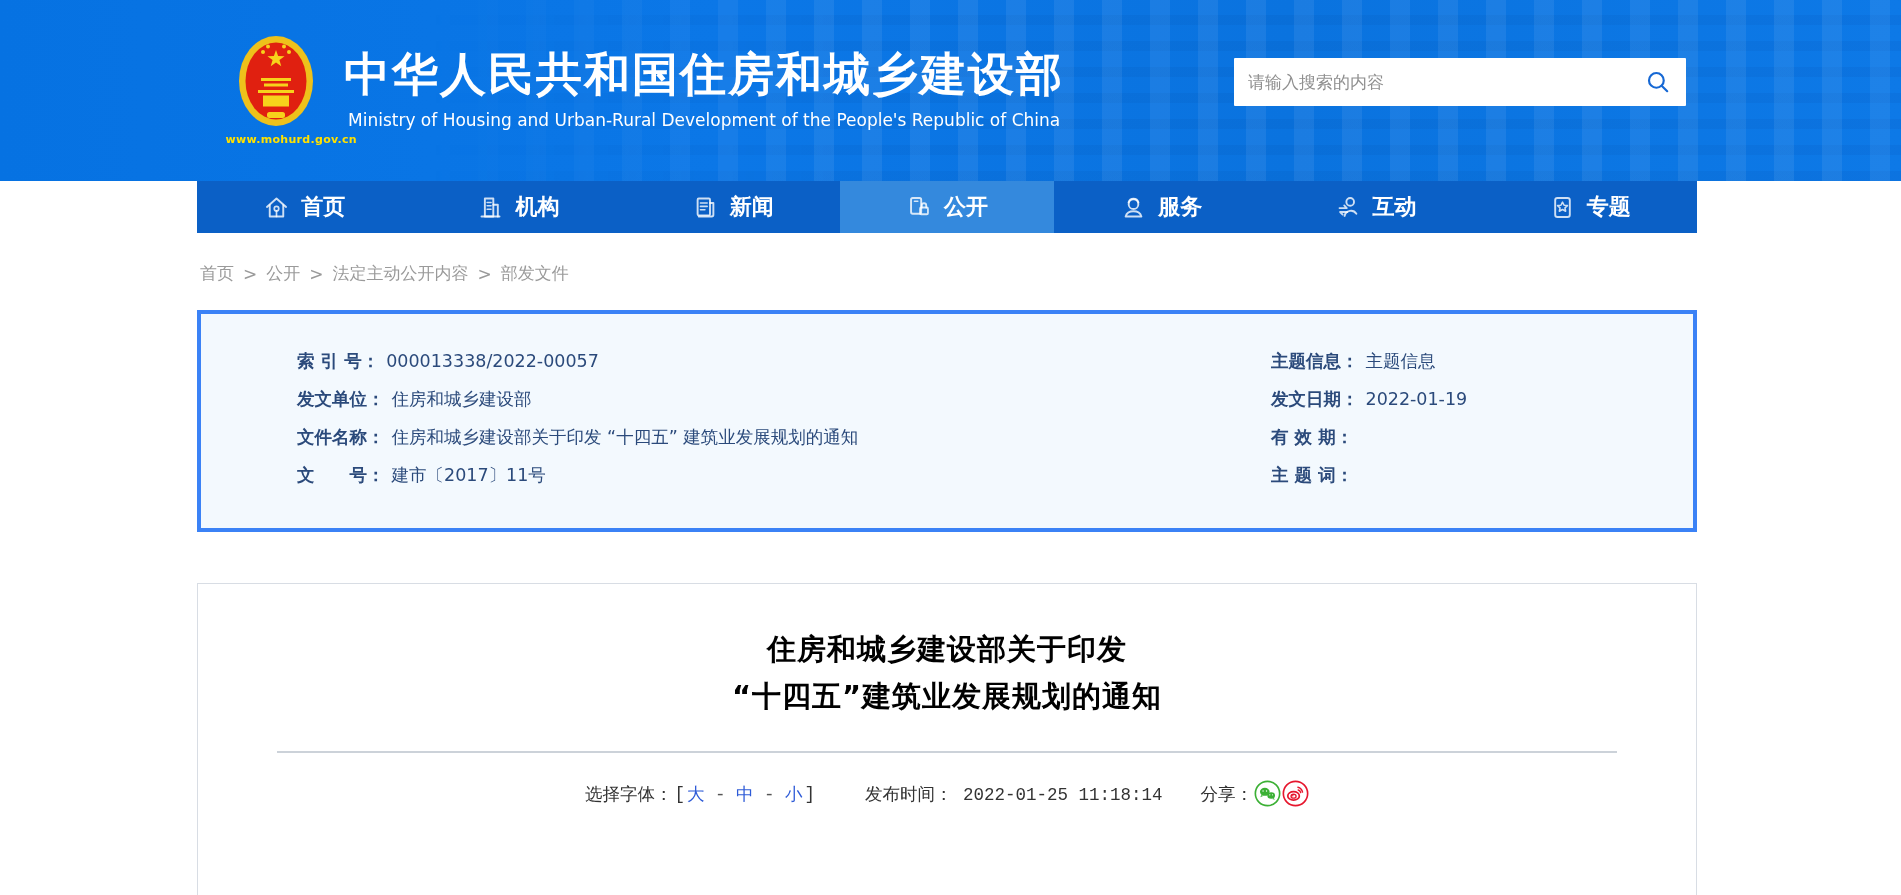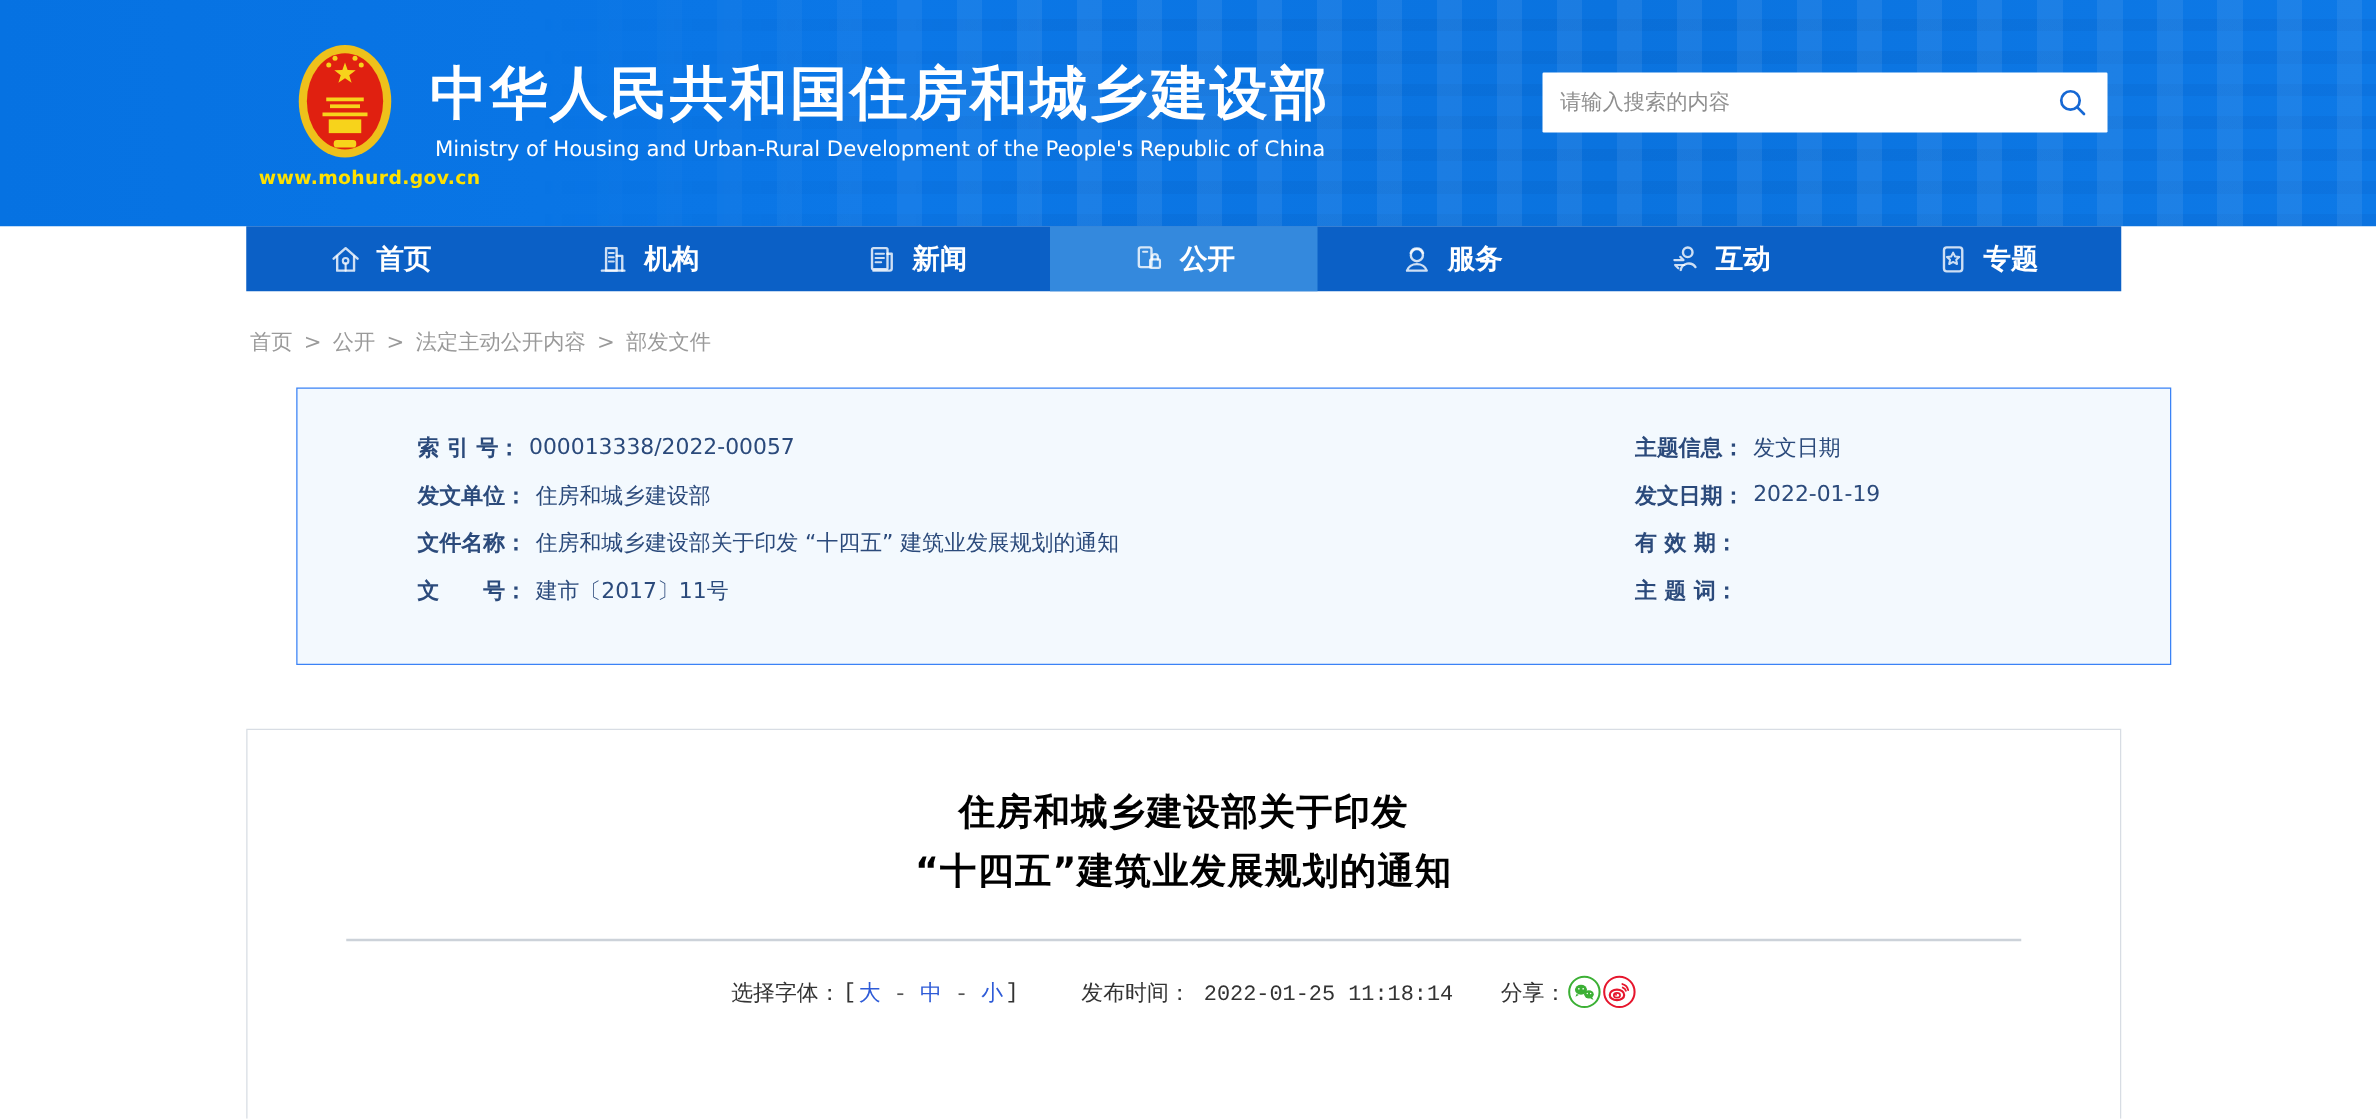--- a/index.html
+++ b/index.html
@@ -10,22 +10,22 @@
   
   .hdr { position:absolute; left:0; top:0; width:1901px; height:181px;
     background:linear-gradient(90deg,#0672e2 0%,#0b77e7 38%,#0a73df 68%,#0d79e7 100%); }
   .hdr-windows { position:absolute; left:430px; top:0; width:1471px; height:181px;
     background-image:
       repeating-linear-gradient(90deg, rgba(255,255,255,0.07) 0 20px, rgba(255,255,255,0) 20px 48px),
       repeating-linear-gradient(0deg, rgba(0,40,120,0.06) 0 10px, rgba(255,255,255,0) 10px 26px);
     -webkit-mask-image:linear-gradient(90deg, transparent 0, #000 28%);
     mask-image:linear-gradient(90deg, transparent 0, #000 28%); }
   .emblem { position:absolute; left:237px; top:34px; width:78px; height:98px; }
-  .hdr-url { position:absolute; left:207px; top:133px; width:150px; text-align:left;
-    font-size:15px; font-weight:bold; color:#ffe100; letter-spacing:.3px; }
+  .hdr-url { position:absolute; left:207px; top:133px; width:150px; text-align:right;
+    font-size:11px; font-weight:bold; color:#ffe100; letter-spacing:.3px; }
   .hdr-title { position:absolute; left:344px; top:44px; font-size:46px; font-weight:bold;
     color:#fff; letter-spacing:2px; white-space:nowrap; }
   .hdr-sub { position:absolute; left:348px; top:110px; font-size:17px; color:#fff; white-space:nowrap; }
   .searchbox { position:absolute; left:1234px; top:58px; width:452px; height:48px;
     background:#fff; display:flex; align-items:center; border-radius:1px; }
   .searchbox input { flex:1; height:100%; border:none; outline:none; background:transparent;
     padding:18px 14px; font-size:17px; color:#333; font-family:inherit; }
   .searchbox input::placeholder { color:#8f8f8f; }
   .search-btn { width:56px; height:100%; border:none; background:none; cursor:pointer;
     display:flex; align-items:center; justify-content:center; }
@@ -40,21 +40,21 @@
   .nav-icon svg { width:27px; height:27px; color:rgba(255,255,255,.8); }
 
   
   .breadcrumb { position:absolute; left:200px; top:262px; display:flex; gap:9px;
     font-size:17px; color:#9a9a9a; align-items:center; }
   .bc-link { color:#9a9a9a; text-decoration:none; cursor:pointer; }
   .bc-sep { color:#9a9a9a; }
 
   
   .meta-box { position:absolute; left:197px; top:310px; width:1500px; height:222px;
-    background:#f3f9fe; border:1px solid #3b82f6;margin-left:40px; }
+    background:#f3f9fe; border:4px solid #3b82f6; }
   .meta-col { position:absolute; top:28px; }
   #meta-left { left:96px; }
   #meta-right { left:1070px;text-align:right; }
   .meta-row { height:38px; display:flex; align-items:center; font-size:17.5px; color:#2b4a7b; }
   .meta-label { font-weight:bold; white-space:pre; }
   .meta-value { margin-left:7px; white-space:pre; }
 
   
   .article-box { position:absolute; left:197px; top:583px; width:1500px; height:360px;
     background:#fff; border:1px solid #d8dde4; text-align:center; }
@@ -209,21 +209,21 @@
           <span class="meta-value">住房和城乡建设部关于印发 “十四五” 建筑业发展规划的通知</span>
         </div>
         <div class="meta-row">
           <span class="meta-label">文　　号：</span>
           <span class="meta-value">建市〔2017〕11号</span>
         </div>
       </div>
     <div class="meta-col" id="meta-right">
         <div class="meta-row">
           <span class="meta-label">主题信息：</span>
-          <span class="meta-value">发文日期</span>
+          <span class="meta-value">主题信息</span>
         </div>
         <div class="meta-row">
           <span class="meta-label">发文日期：</span>
           <span class="meta-value">2022-01-19</span>
         </div>
         <div class="meta-row">
           <span class="meta-label">有 效 期：</span>
           <span class="meta-value"></span>
         </div>
         <div class="meta-row">

